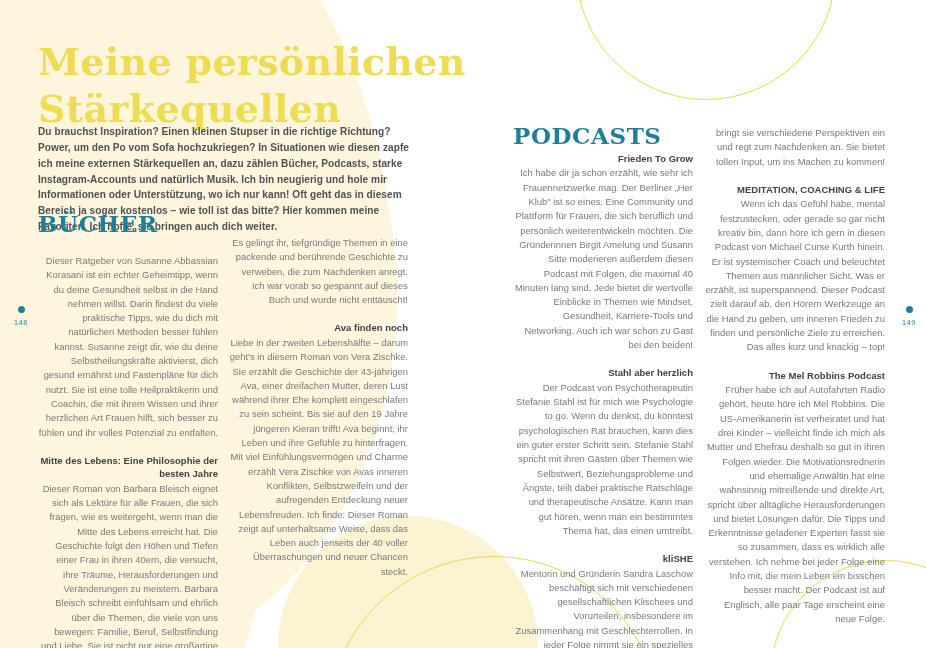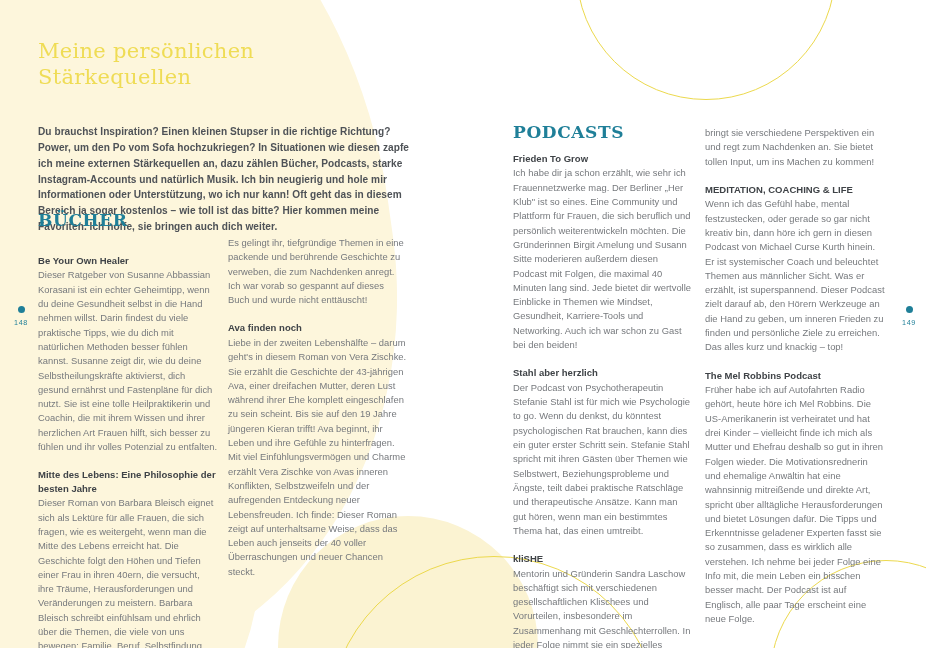--- a/index.html
+++ b/index.html
@@ -81,57 +81,57 @@
 
   
   .content { position: absolute; inset: 0; }
 
   .title {
     position: absolute;
     left: 38px;
     top: 38px;
     width: 430px;
     font-family: "DejaVu Serif", serif;
-    font-weight: 400;
-    font-size: 21px;
+    font-weight: 700;
+    font-size: 38px;
     line-height: 1.24;
     color: #efdc55;
     letter-spacing: 0.3px;
   }
 
   .intro {
     position: absolute;
     left: 38px;
     top: 124px;
     width: 382px;
     font-size: 10.1px;
     line-height: 1.57;
     font-weight: 700;
     color: #4e5257;
     letter-spacing: 0.05px;
   }
 
   .section-head {
     font-family: "DejaVu Serif", serif;
     font-weight: 700;
-    font-size: 17px;
+    font-size: 23px;
     letter-spacing: 0.6px;
     color: #1f7f98;
   }
   .sec-buecher { position: absolute; left: 38px; top: 210px; }
   .sec-podcasts { position: absolute; left: 513px; top: 122px; }
 
   .col {
     position: absolute;
     width: 180px;
     font-size: 9.4px;
     line-height: 1.52;
     color: #76797d;
     letter-spacing: 0.02px;
-    text-align: left;
+    text-align: right;
   }
   .col-1 { left: 38px;  top: 254px; }
   .col-2 { left: 228px; top: 236px; }
   .col-3 { left: 513px; top: 152px; }
   .col-4 { left: 705px; top: 126px; }
 
   .entry-title {
     font-weight: 700;
     color: #3f4347;
     margin: 0 0 1px 0;
@@ -179,21 +179,20 @@
       <div>Stärkequellen</div>
     </div>
 
     <div class="intro">Du brauchst Inspiration? Einen kleinen Stupser in die richtige Richtung? Power, um den Po vom Sofa hochzukriegen? In Situationen wie diesen zapfe ich meine externen Stärkequellen an, dazu zählen Bücher, Podcasts, starke Instagram-Accounts und natürlich Musik. Ich bin neugierig und hole mir Informationen oder Unterstützung, wo ich nur kann! Oft geht das in diesem Bereich ja sogar kostenlos – wie toll ist das bitte? Hier kommen meine Favoriten. Ich hoffe, sie bringen auch dich weiter.</div>
 
     <div class="section-head sec-buecher">BÜCHER</div>
 
     <div class="section-head sec-podcasts">PODCASTS</div>
 
     <div class="col col-1">
-      <p class="entry-title">Be Your Own Healer</p>
       <p class="entry-body">Dieser Ratgeber von Susanne Abbassian Korasani ist ein echter Geheimtipp, wenn du deine Gesundheit selbst in die Hand nehmen willst. Darin findest du viele praktische Tipps, wie du dich mit natürlichen Methoden besser fühlen kannst. Susanne zeigt dir, wie du deine Selbstheilungskräfte aktivierst, dich gesund ernährst und Fastenpläne für dich nutzt. Sie ist eine tolle Heilpraktikerin und Coachin, die mit ihrem Wissen und ihrer herzlichen Art Frauen hilft, sich besser zu fühlen und ihr volles Potenzial zu entfalten.</p>
       <p class="entry-title">Mitte des Lebens: Eine Philosophie der besten Jahre</p>
       <p class="entry-body last">Dieser Roman von Barbara Bleisch eignet sich als Lektüre für alle Frauen, die sich fragen, wie es weitergeht, wenn man die Mitte des Lebens erreicht hat. Die Geschichte folgt den Höhen und Tiefen einer Frau in ihren 40ern, die versucht, ihre Träume, Herausforderungen und Veränderungen zu meistern. Barbara Bleisch schreibt einfühlsam und ehrlich über die Themen, die viele von uns bewegen: Familie, Beruf, Selbstfindung und Liebe. Sie ist nicht nur eine großartige Autorin, sondern auch eine bekannte Philosophin.</p>
     </div>
 
     <div class="col col-2">
       <p class="entry-body cont">Es gelingt ihr, tiefgründige Themen in eine packende und berührende Geschichte zu verweben, die zum Nachdenken anregt. Ich war vorab so gespannt auf dieses Buch und wurde nicht enttäuscht!</p>
       <p class="entry-title">Ava finden noch</p>
       <p class="entry-body last">Liebe in der zweiten Lebenshälfte – darum geht's in diesem Roman von Vera Zischke. Sie erzählt die Geschichte der 43-jährigen Ava, einer dreifachen Mutter, deren Lust während ihrer Ehe komplett eingeschlafen zu sein scheint. Bis sie auf den 19 Jahre jüngeren Kieran trifft! Ava beginnt, ihr Leben und ihre Gefühle zu hinterfragen. Mit viel Einfühlungsvermögen und Charme erzählt Vera Zischke von Avas inneren Konflikten, Selbstzweifeln und der aufregenden Entdeckung neuer Lebensfreuden. Ich finde: Dieser Roman zeigt auf unterhaltsame Weise, dass das Leben auch jenseits der 40 voller Überraschungen und neuer Chancen steckt.</p>
     </div>

